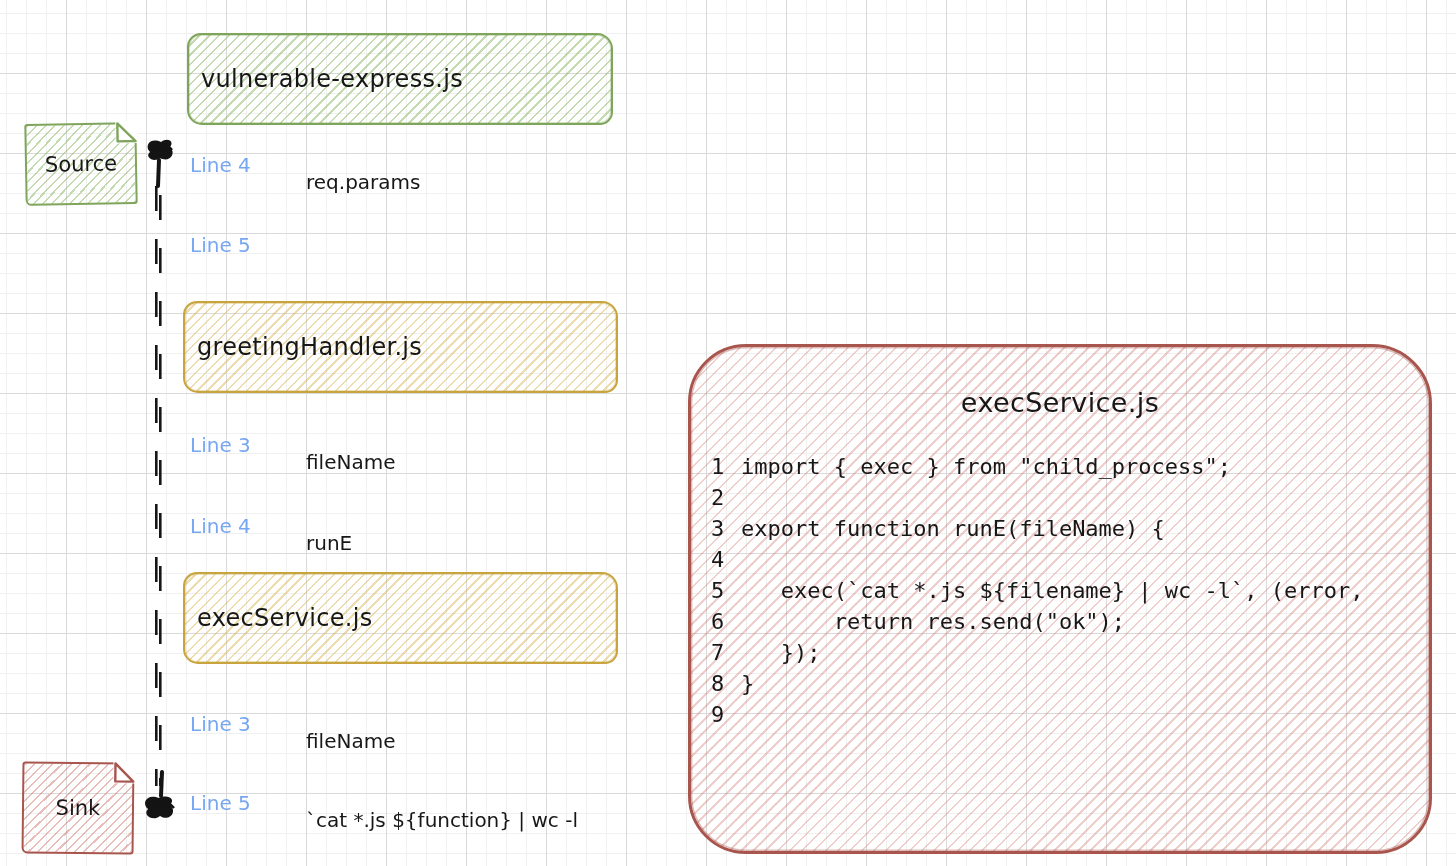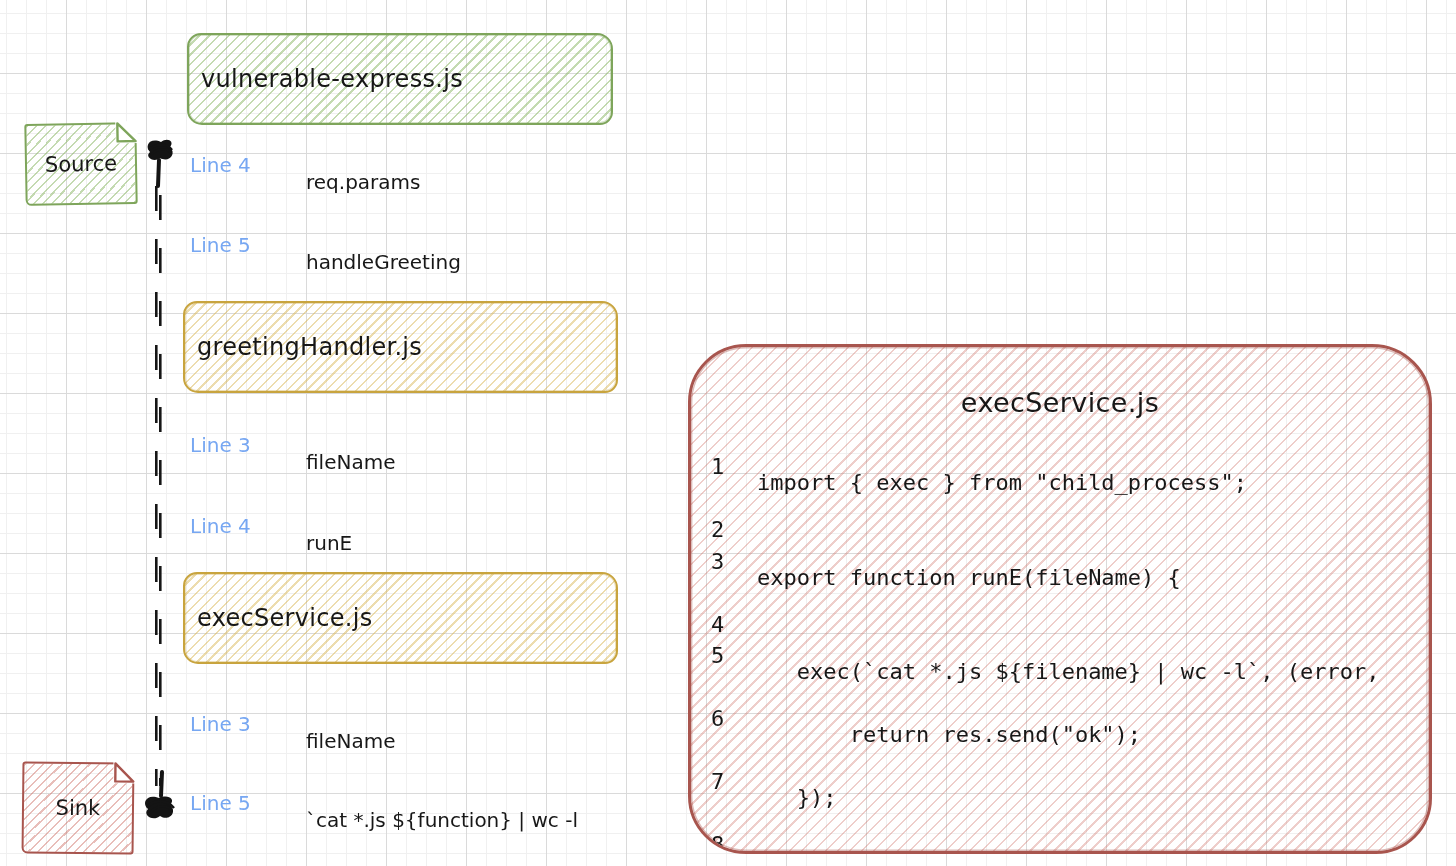--- a/index.html
+++ b/index.html
@@ -101,21 +101,21 @@
     margin-top:40px;text-align:center;
     font-size:27px;letter-spacing:.4px;
   }
   .code-block{
     margin-top:33px;padding-left:20px;
     font-family:"DejaVu Sans Mono",monospace;
     font-size:22px;line-height:31px;
   }
   .code-row{display:flex;}
   .code-row .ln{flex:0 0 30px;width:30px;}
-  .code-row .code-text{white-space:pre;margin:16px;font:inherit;}
+  .code-row .code-text{white-space:pre;margin:0;font:inherit;}
 </style>
 </head>
 <body>
 
 <div class="canvas">
 
   <div class="file-box green" style="left:187px;top:33px;width:426px;height:92px">
     <span class="file-label">vulnerable-express.js</span>
   </div>
 
@@ -140,21 +140,20 @@
     <path d="M21 30 C9 25 3 35 10 41 C4 47 15 54 22 48 C31 54 40 44 32 37 C38 31 30 26 21 30 Z" fill="#141414"></path>
     <path d="M9 39 C17 31 30 32 36 40 M12 45 C19 36 30 37 34 43" stroke="#141414" stroke-width="2.4" fill="none"></path>
   </svg>
 
   <div class="step" style="top:148px">
     <span class="line-ref">Line 4</span>
     <span class="value">req.params</span>
   </div>
   <div class="step" style="top:228px">
     <span class="line-ref">Line 5</span>
-    <span class="value">handleGreeting</span>
   </div>
   <div class="step" style="top:428px">
     <span class="line-ref">Line 3</span>
     <span class="value">fileName</span>
   </div>
   <div class="step" style="top:509px">
     <span class="line-ref">Line 4</span>
     <span class="value">runE</span>
   </div>
   <div class="step" style="top:707px">

